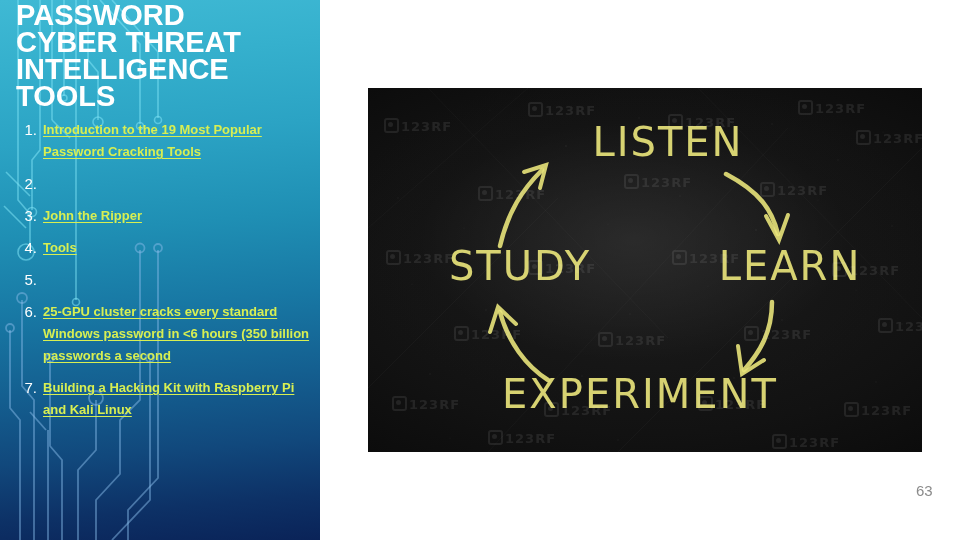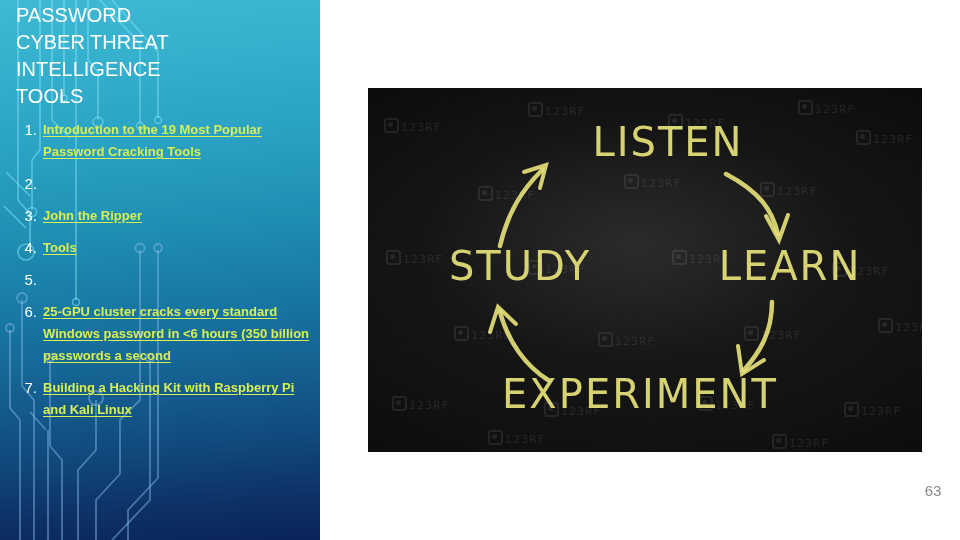--- a/index.html
+++ b/index.html
@@ -54,23 +54,23 @@
     left: 0; top: 0;
     width: 320px; height: 540px;
   }
 
   .slide-title {
     position: absolute;
     left: 16px;
     top: 2px;
     width: 298px;
     color: #ffffff;
-    font-size: 20px;
+    font-size: 29px;
     line-height: 27px;
-    font-weight: 400;
+    font-weight: 700;
     letter-spacing: 0px;
     white-space: pre-line;
   }
 
   
   #topic-list {
     position: absolute;
     left: 10px;
     top: 119px;
     width: 310px;
@@ -131,22 +131,22 @@
   .chalk-word {
     font-family: "DejaVu Sans", sans-serif;
     fill: #e8e37a;
     font-weight: 400;
     letter-spacing: 2px;
     opacity: .92;
   }
   .wm {
     position: absolute;
     color: rgba(255,255,255,0.085);
-    font-size: 11px;
-    font-weight: normal;
+    font-size: 13px;
+    font-weight: bold;
     letter-spacing: 1px;
     font-family: "DejaVu Sans", sans-serif;
     user-select: none;
     white-space: nowrap;
   }
   .wm .wmlogo {
     display: inline-block;
     width: 11px; height: 11px;
     border-radius: 3px;
     border: 2px solid rgba(255,255,255,0.085);
@@ -162,21 +162,21 @@
     border-radius: 50%;
     background: rgba(255,255,255,0.085);
   }
 
   
   #page-number {
     position: absolute;
     left: 916px;
     top: 482px;
     width: 34px;
-    text-align: center;
+    text-align: left;
     color: #8b8b8b;
     font-size: 15px;
     font-family: "Liberation Sans", sans-serif;
   }
 </style>
 </head>
 <body>
 
 <div id="slide">
 

